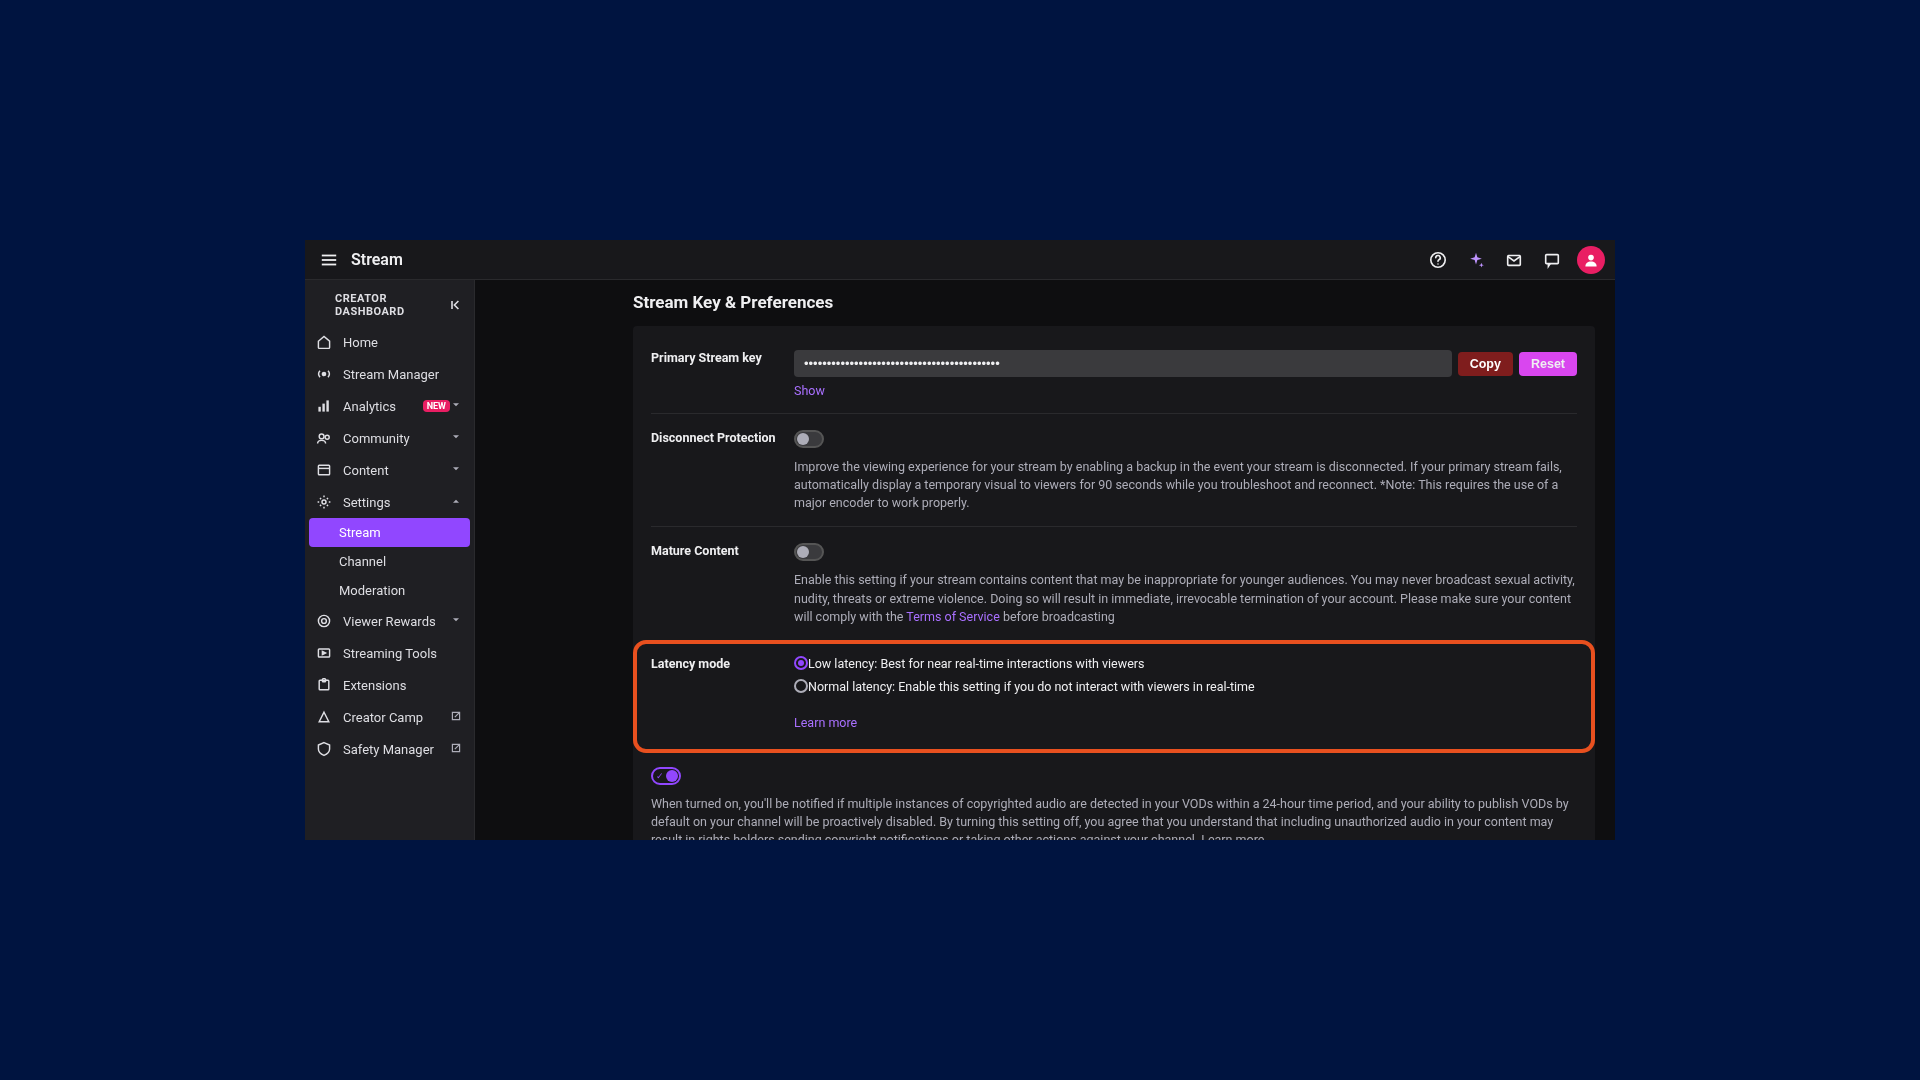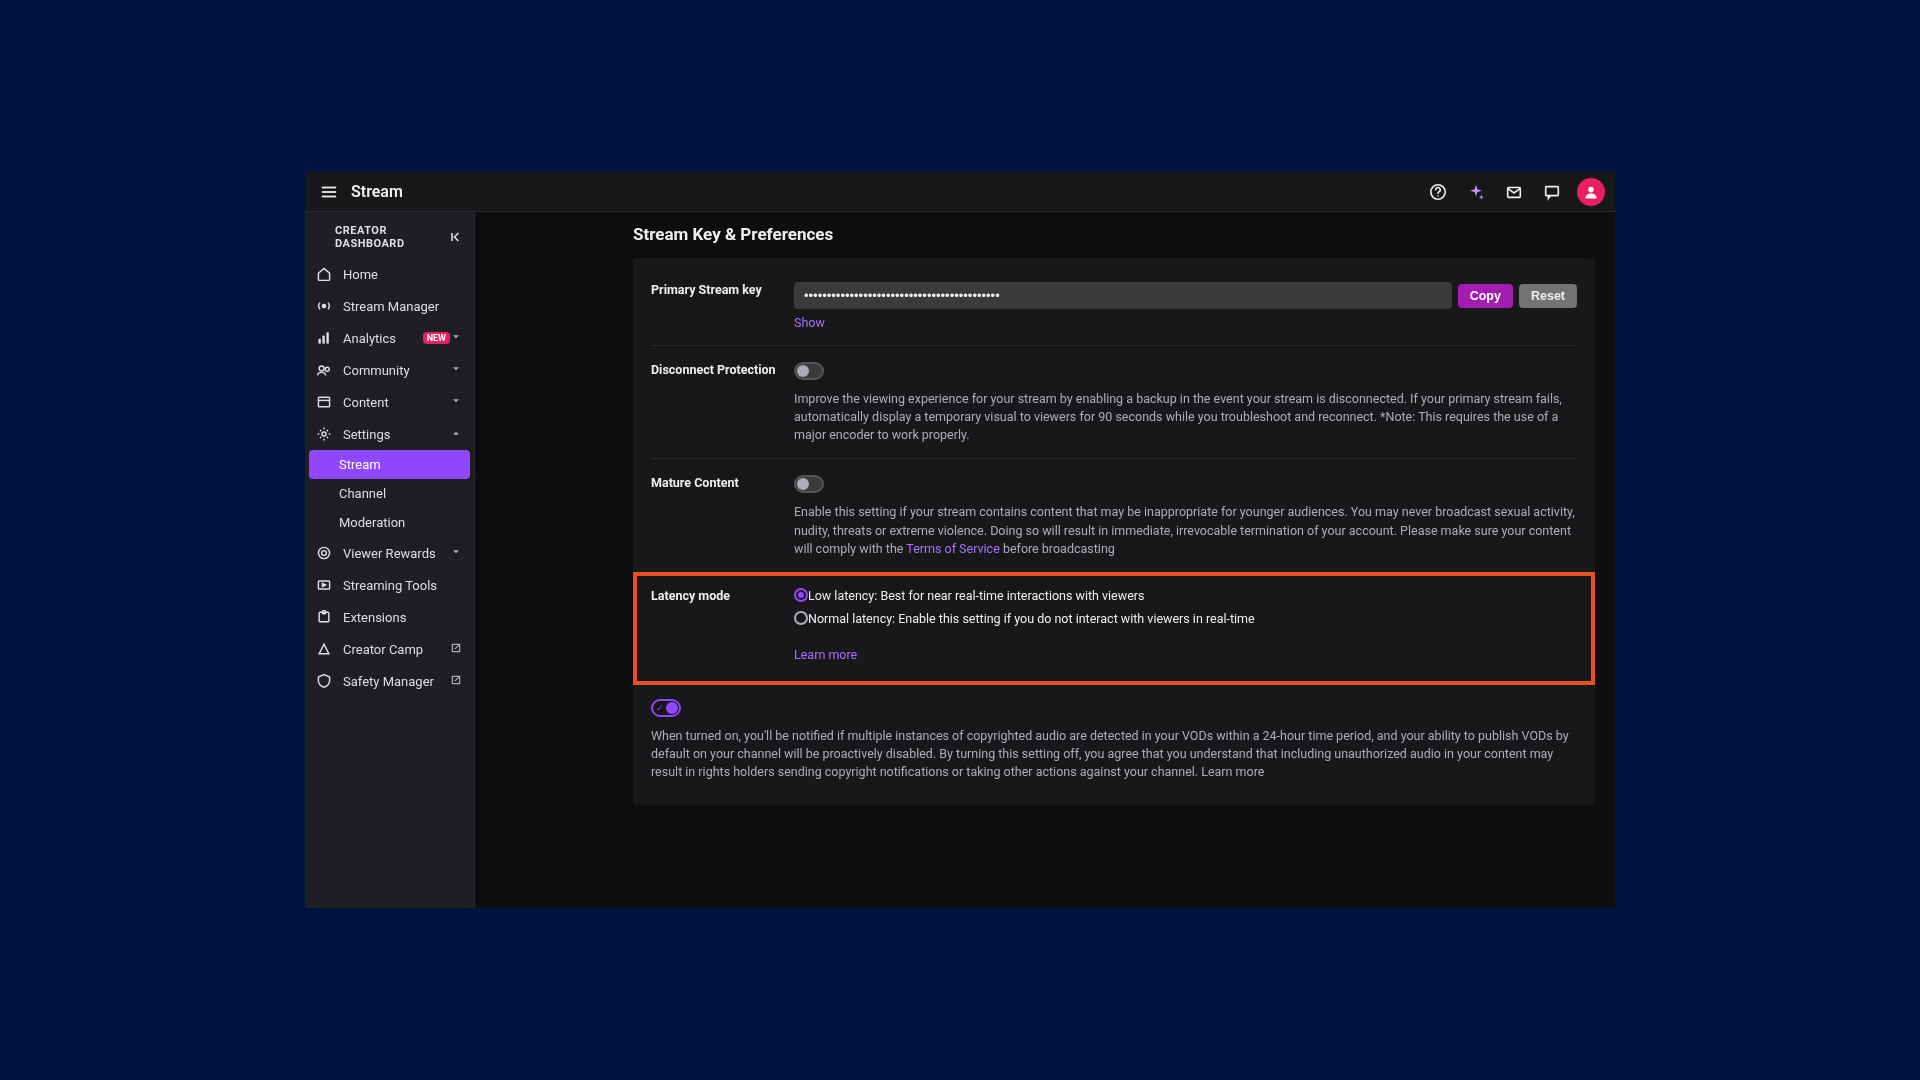--- a/index.html
+++ b/index.html
@@ -7,21 +7,21 @@
     background: #001440;
     font-family: -apple-system, BlinkMacSystemFont, "Segoe UI", Roboto, Helvetica, Arial, sans-serif;
     width: 1920px;
     height: 1080px;
     display: flex;
     align-items: center;
     justify-content: center;
   }
   .app-window {
     width: 1310px;
-    height: 736px;
+    height: 600px;
     background: #0e0e10;
     display: flex;
     flex-direction: column;
     overflow: hidden;
   }
   .topbar {
     height: 40px;
     background: #18181b;
     display: flex;
     align-items: center;
@@ -167,22 +167,22 @@
     font-size: 13px;
   }
   .btn {
     padding: 5px 12px;
     border-radius: 4px;
     font-size: 12.5px;
     font-weight: 600;
     border: none;
     cursor: pointer;
   }
-  .btn-primary { background: #a21caf; color: #fff; }
-  .btn-secondary { background: #737373; color: #efeff1; }
+  .btn-primary { background: #7f1d1d; color: #fff; }
+  .btn-secondary { background: #d946ef; color: #efeff1; }
   .show-link {
     color: #a970ff;
     font-size: 12.5px;
     margin-top: 6px;
     cursor: pointer;
     display: inline-block;
   }
   .toggle {
     width: 30px; height: 18px;
     background: #3a3a3d;
@@ -237,21 +237,21 @@
     content: '';
     position: absolute;
     width: 6px; height: 6px;
     background: #9147ff;
     border-radius: 50%;
     top: 2px; left: 2px;
   }
   .radio-label { color: #efeff1; font-size: 12.5px; }
   .highlighted {
     border: 4px solid #e8501f;
-    border-radius: 0;
+    border-radius: 13px;
     margin: 4px -18px;
     padding: 12px 14px 8px 14px;
   }
   .highlighted .setting-row { border-top: none; padding-top: 0; margin-top: 0; }
   svg { display: block; }
 </style>
 </head>
 <body>
 
 <div class="app-window">

